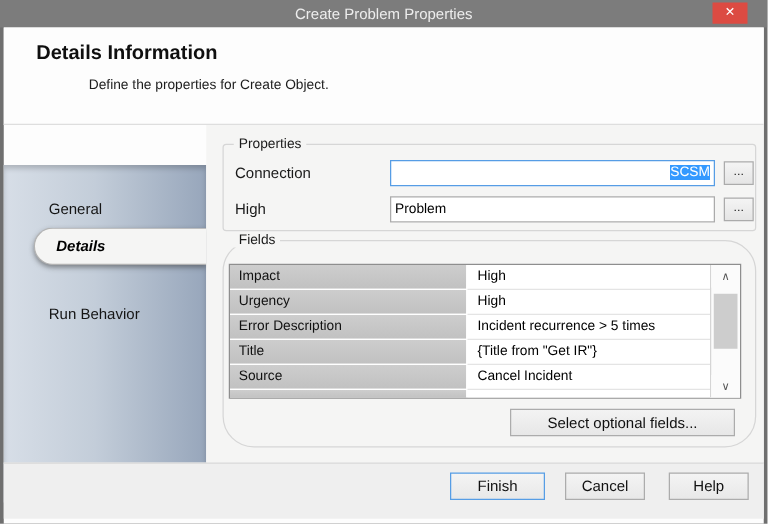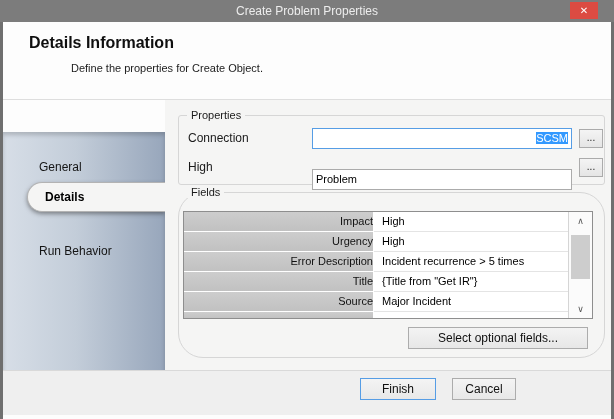--- a/index.html
+++ b/index.html
@@ -58,21 +58,21 @@
     position:absolute; left:36px; font-size:12px; color:#151515; cursor:default;
   }
   .side-item.general { top:28px; }
   .side-item.run { top:112px; }
   .tab-selected {
     position:absolute; left:24px; top:50px; width:138px; height:30px;
     background:#f5f5f4; border:1px solid #b3b3b3; border-right:none;
     border-radius:15px 0 0 15px;
     box-shadow:0 2px 4px rgba(50,50,50,0.5);
     line-height:28px; padding-left:17px;
-    font-size:12px; font-weight:bold; color:#000; cursor:default;
+    font-size:12px; font-weight:bold; color:#000; cursor:default;font-style:italic;
   }
 
   .content {
     position:absolute; left:162px; top:0; width:446px; height:270px;
     background:#f5f5f4;
   }
 
   
   .groupbox {
     position:absolute; border:1px solid #d6d6d6; border-radius:3px;
@@ -102,21 +102,21 @@
 
   
   .ftable {
     position:absolute; left:4px; top:18px; width:410px; height:108px;
     background:#fff; border:1px solid #8e8e8e; overflow:hidden;
   }
   .frow { display:flex; height:20px; }
   .fkey {
     width:190px; background:linear-gradient(#cdcdcd,#c1c1c1);
     border-right:1px solid #fff; border-bottom:1px solid #fff;
-    font-size:11px; line-height:19px; padding-left:17px; color:#111;text-align:right;
+    font-size:11px; line-height:19px; padding-left:7px; color:#111;
   }
   .fval {
     flex:1; background:#fff; border-bottom:1px solid #e4e4e4;
     font-size:11px; line-height:19px; padding-left:8px; color:#000;
   }
   .frow-partial { height:7px; }
   .frow-partial .fkey, .frow-partial .fval { border-bottom:none; }
 
   .vscroll {
     position:absolute; top:0; right:0; width:24px; height:106px;
@@ -185,21 +185,21 @@
         <div class="groupbox props-group">
           <span class="group-label">Properties</span>
 
           <span class="prop-label" style="top:15px;">Connection</span>
           <div class="prop-input input-focused" style="top:12px;text-align:right;">
             <span class="sel-text">SCSM</span>
           </div>
           <div class="dots-btn" style="top:13px;">...</div>
 
           <span class="prop-label" style="top:44px;">High</span>
-          <div class="prop-input input-normal" style="top:41px;margin-top:12px;">
+          <div class="prop-input input-normal" style="top:41px;">
             <span>Problem</span>
           </div>
           <div class="dots-btn" style="top:42px;">...</div>
         </div>
 
         <div class="groupbox fields-group">
           <span class="group-label">Fields</span>
 
           <div class="ftable">
             <div class="frow">
@@ -213,21 +213,21 @@
             <div class="frow">
               <div class="fkey">Error Description</div>
               <div class="fval">Incident recurrence &gt; 5 times</div>
             </div>
             <div class="frow">
               <div class="fkey">Title</div>
               <div class="fval">{Title from "Get IR"}</div>
             </div>
             <div class="frow">
               <div class="fkey">Source</div>
-              <div class="fval">Major Incident</div>
+              <div class="fval">Cancel Incident</div>
             </div>
             <div class="frow frow-partial">
               <div class="fkey"></div>
               <div class="fval"></div>
             </div>
 
             <div class="vscroll">
               <div class="vs-btn">∧</div>
               <div class="vs-track">
                 <div class="vs-thumb"></div>
@@ -238,16 +238,17 @@
 
           <div class="select-optional-btn">Select optional fields...</div>
         </div>
 
       </div>
     </div>
 
     <div class="footer">
       <div class="btn btn-finish">Finish</div>
       <div class="btn btn-cancel">Cancel</div>
+      <div class="btn btn-help">Help</div>
     </div>
 
   </div>
 </div>
 
 </body></html>

